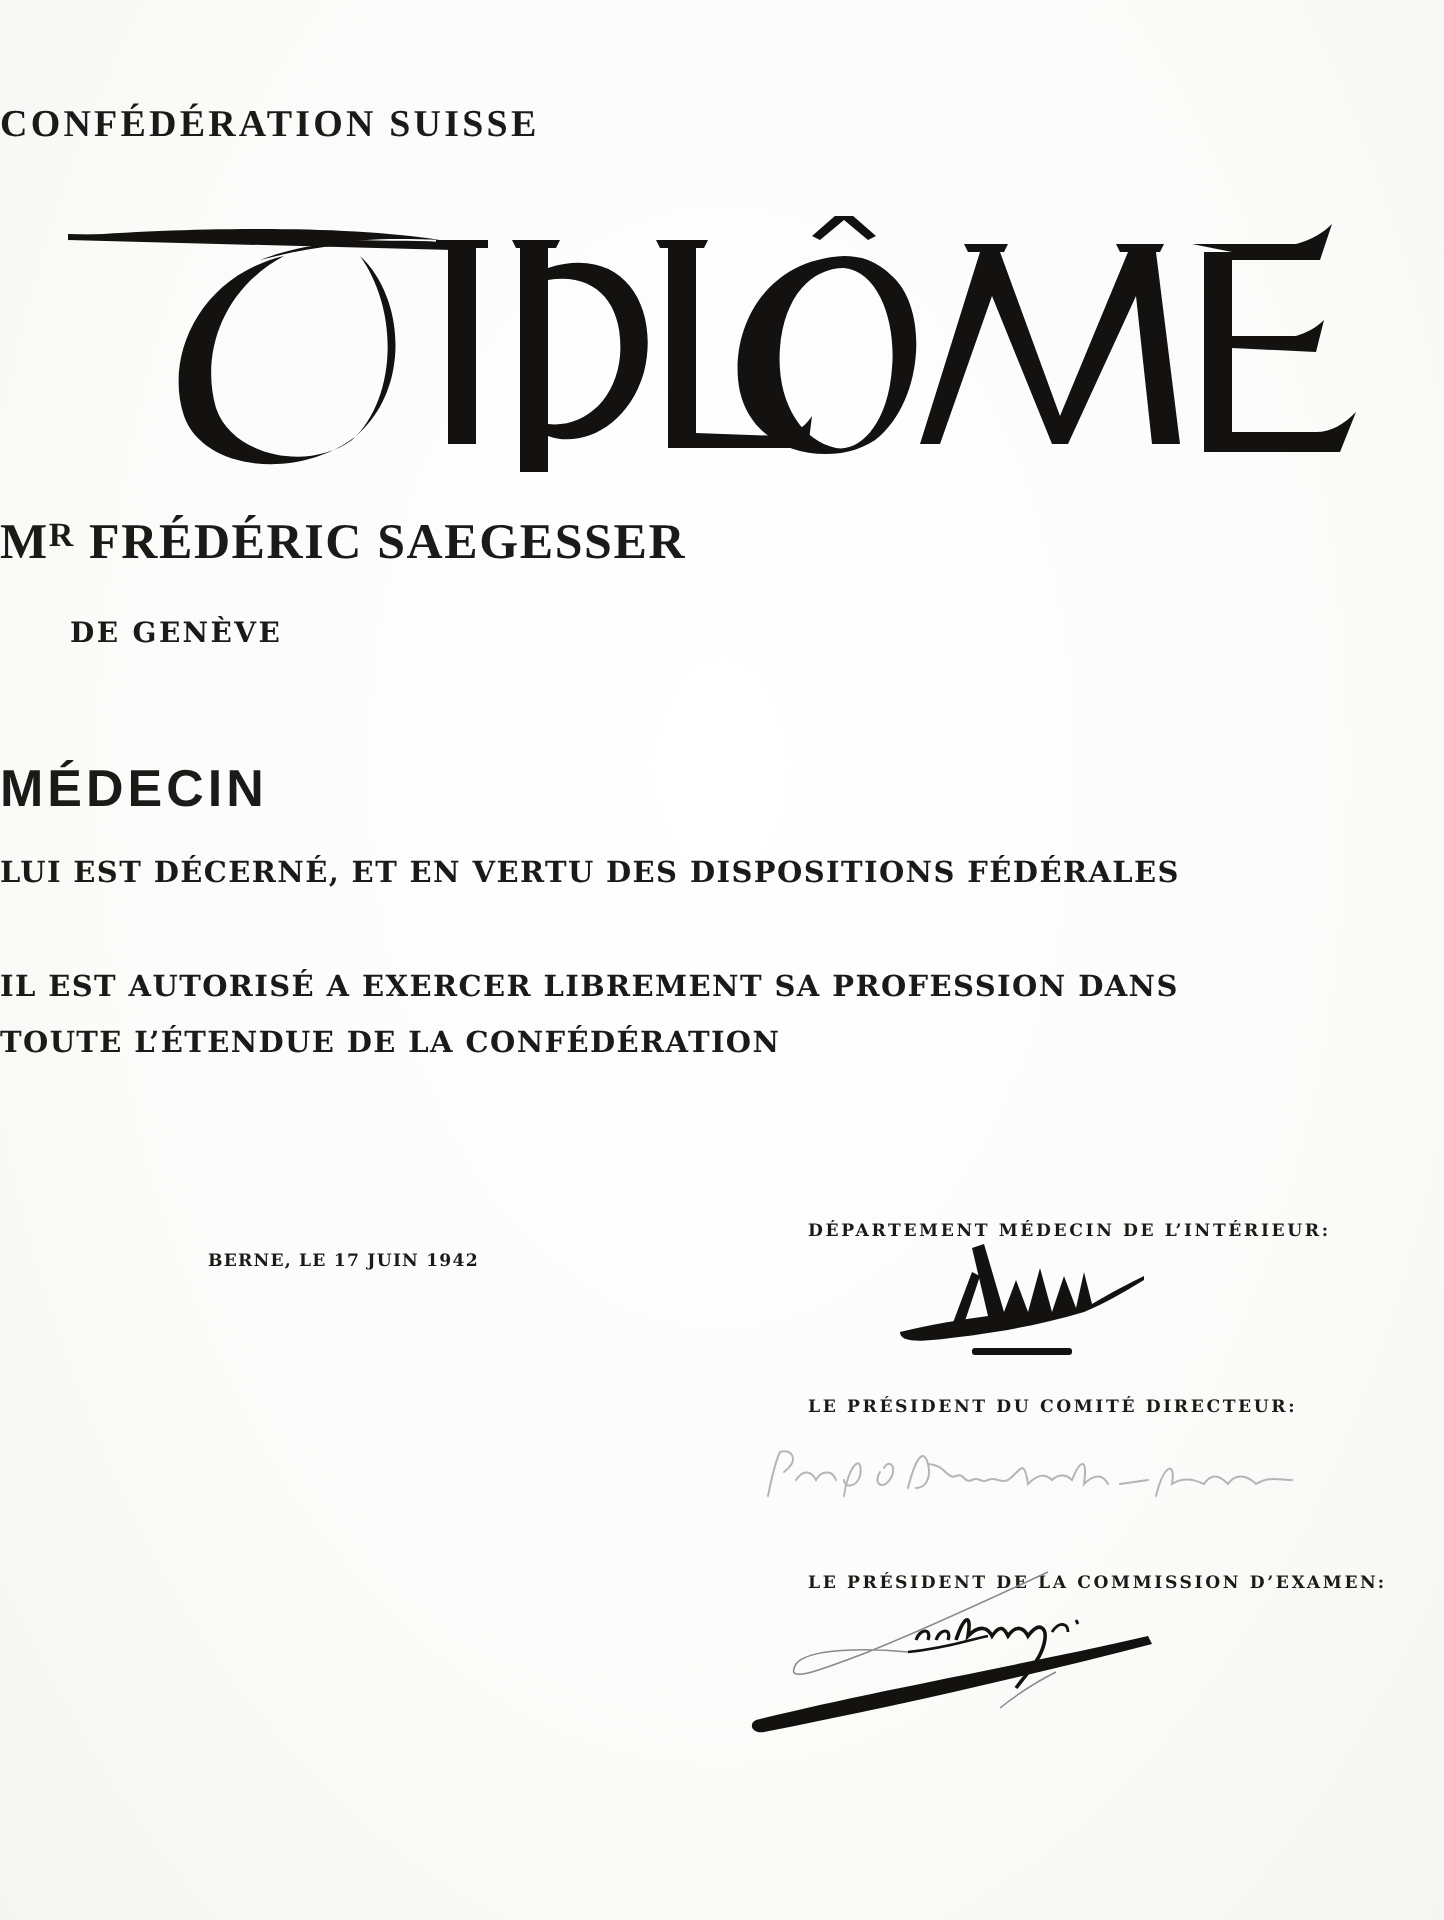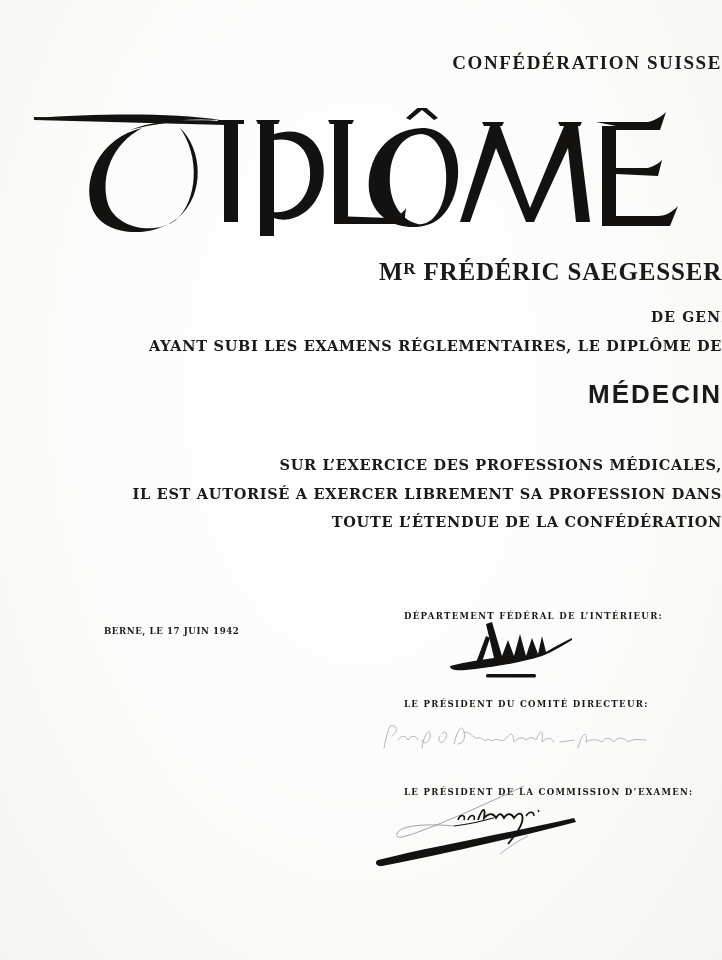--- a/index.html
+++ b/index.html
@@ -17,21 +17,21 @@
     }
     .page {
       position: absolute;
       inset: 0;
       background: radial-gradient(ellipse at 50% 40%, #ffffff 0%, #fbfbfa 60%, #f5f5f3 100%);
     }
     .center-line {
       position: absolute;
       left: 0;
       width: 722px;
-      text-align: right;
+      text-align: left;
       white-space: nowrap;
       font-weight: bold;
     }
     .country {
       top: 52px;
       font-size: 19px;
       letter-spacing: 1.6px;
       font-family: "Liberation Serif", "DejaVu Serif", serif;
     }
     .title-wrap {
@@ -140,31 +140,30 @@
     </svg>
   </div>
 
   <div class="center-line recipient">
     <span>M</span><sup>R</sup>
     <span>FRÉDÉRIC SAEGESSER</span>
   </div>
 
   <div class="center-line origin">DE GENÈVE</div>
 
-  <div class="center-line line-std line-1">AYANT SUBI LES EXAMENS RÉGLEMENTAIRES, LE DIPLÔME DE</div>
 
   <div class="center-line profession">MÉDECIN</div>
 
-  <div class="center-line line-std line-3">SUR L’EXERCICE DES PROFESSIONS MÉDICALES,</div>
+  <div class="center-line line-std line-2">LUI EST DÉCERNÉ, ET EN VERTU DES DISPOSITIONS FÉDÉRALES</div>
   <div class="center-line line-std line-4">IL EST AUTORISÉ A EXERCER LIBREMENT SA PROFESSION DANS</div>
   <div class="center-line line-std line-5">TOUTE L’ÉTENDUE DE LA CONFÉDÉRATION</div>
 
   <div class="small-caps place-date">BERNE, LE 17 JUIN 1942</div>
 
-  <div class="small-caps sig-label-1">DÉPARTEMENT FÉDÉRAL DE L’INTÉRIEUR:</div>
+  <div class="small-caps sig-label-1">DÉPARTEMENT MÉDECIN DE L’INTÉRIEUR:</div>
   <svg class="sig" style="left:446px; top:616px;" width="130" height="66" viewBox="0 0 130 66">
     <path d="M4 50 C 20 46, 34 44, 48 42 L 40 8 L 46 6 L 56 40 L 62 24 L 68 40 L 74 18 L 80 40 L 86 22 L 92 38 L 96 20 L 100 36 C 110 30, 118 26, 126 22 L 126 24 C 116 30, 106 36, 96 40 C 70 48, 40 52, 20 54 C 10 55, 4 54, 4 50 Z" fill="#141210"></path>
     <path d="M28 52 L 40 20 L 44 22 L 34 52 Z" fill="#141210"></path>
     <rect x="40" y="58" width="50" height="3.5" rx="1.5" fill="#141210"></rect>
   </svg>
 
   <div class="small-caps sig-label-2">LE PRÉSIDENT DU COMITÉ DIRECTEUR:</div>
   <svg class="sig" style="left:378px; top:718px;" width="280" height="40" viewBox="0 0 280 40">
     <g fill="none" stroke="#b5b5b5" stroke-width="1" stroke-linecap="round">
       <path d="M6 30 C 8 20, 10 12, 12 8 C 18 6, 22 12, 14 18 M20 22 C 24 16, 28 18, 30 22 C 32 18, 38 16, 40 22 M44 30 C 46 14, 54 8, 52 20 C 50 26, 44 26, 44 22"></path>

